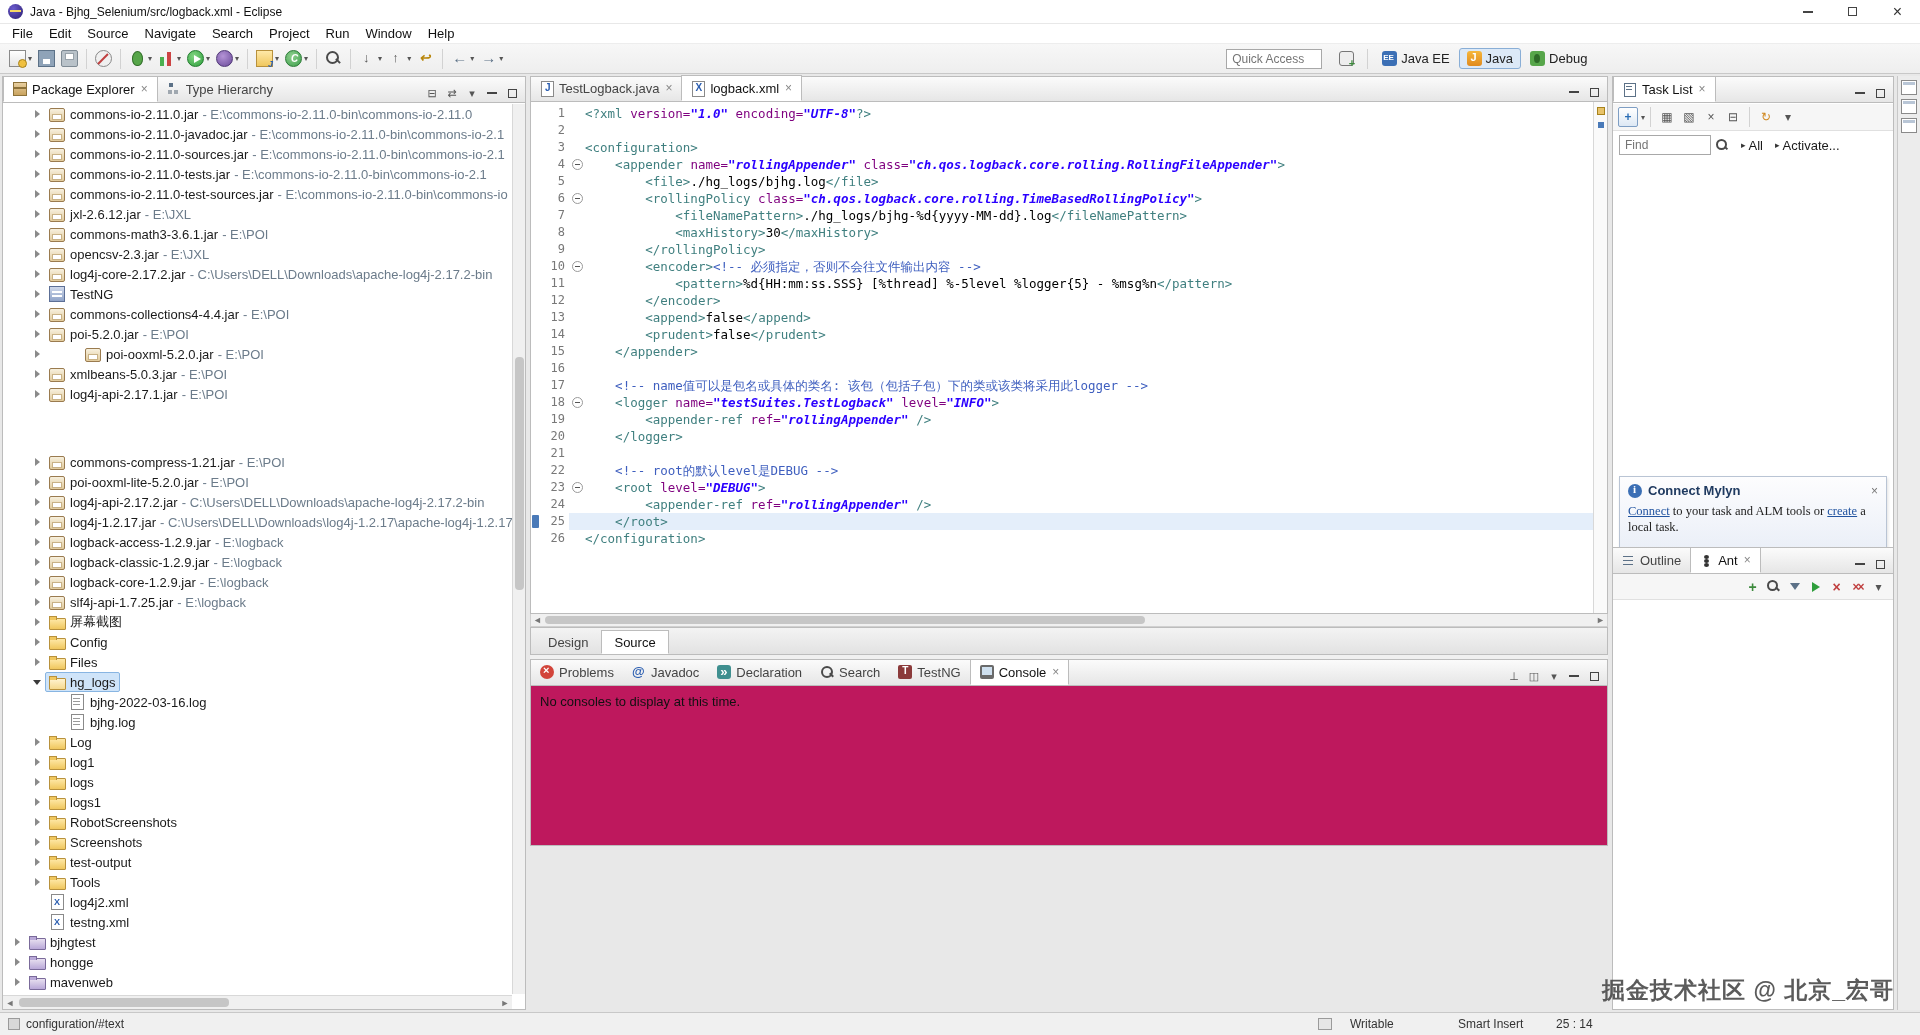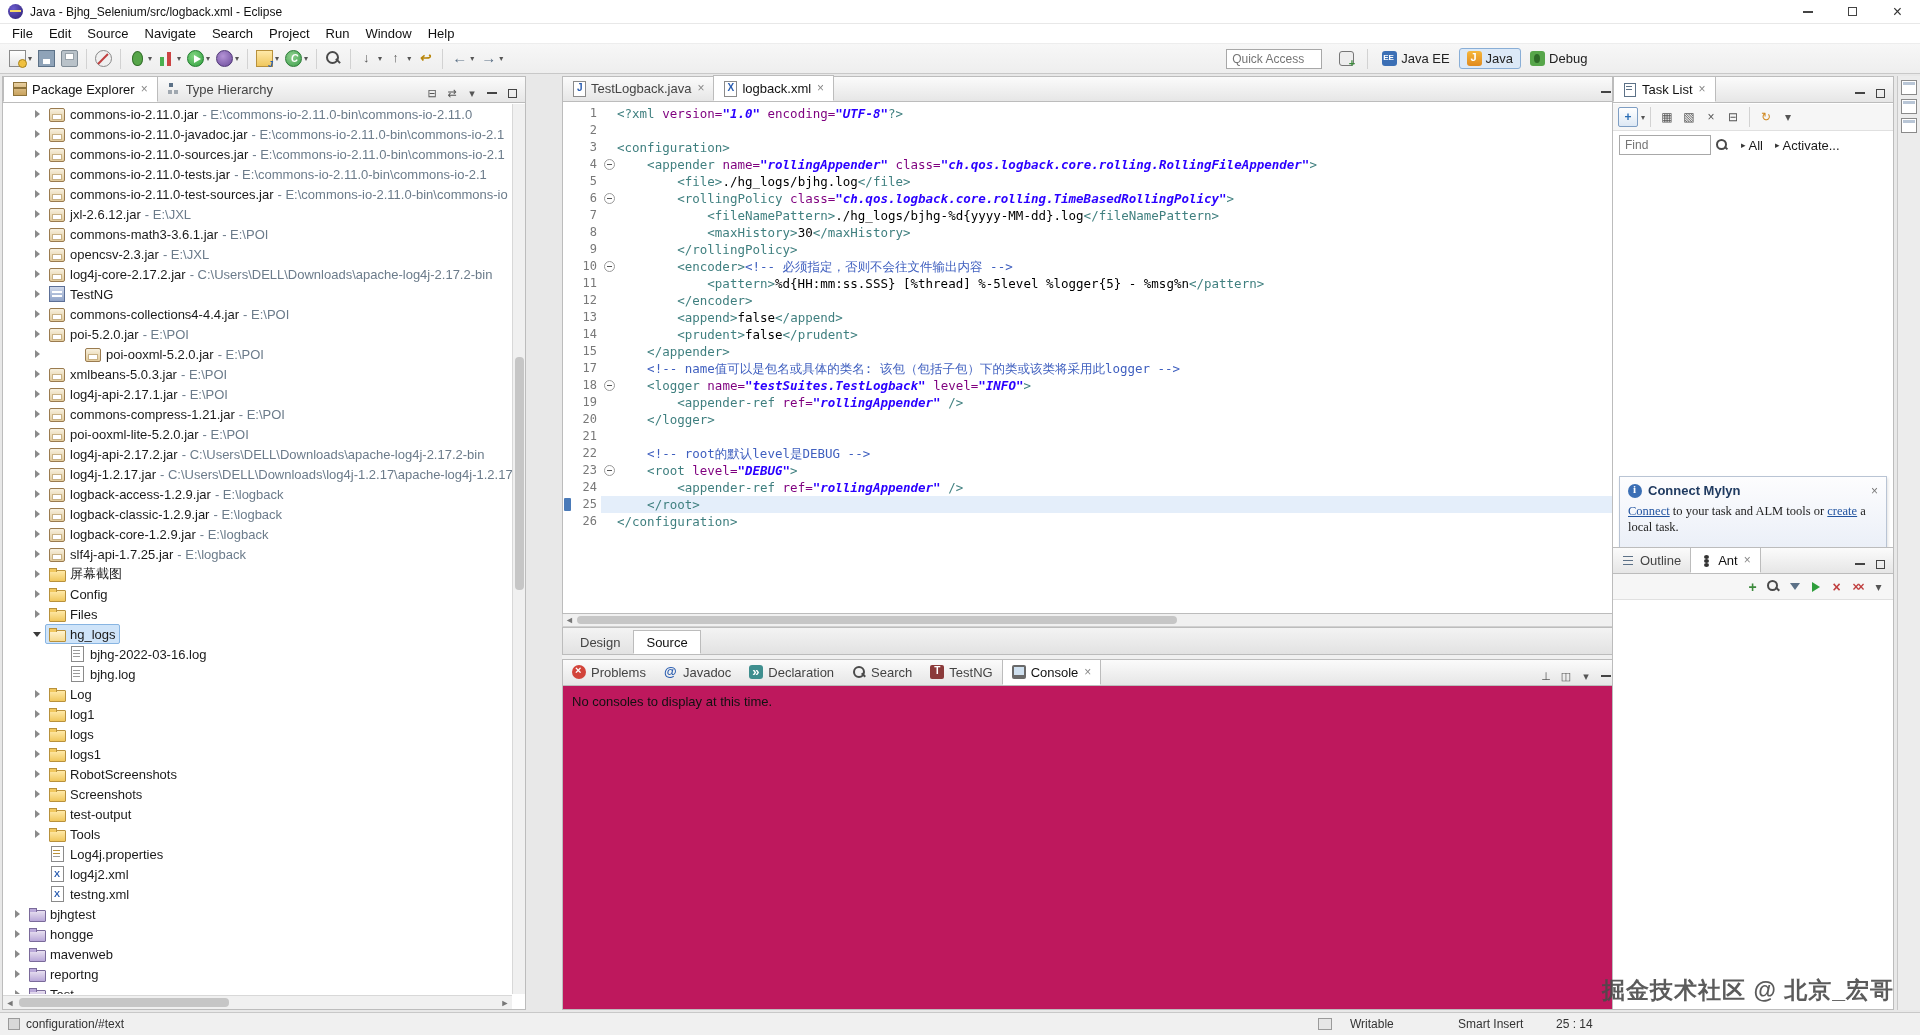--- a/index.html
+++ b/index.html
@@ -106,21 +106,21 @@
   .ti-page::after{content:'';position:absolute;left:4px;top:4px;width:7px;height:1px;background:#b8913c;box-shadow:0 3px 0 #b8913c,0 6px 0 #9a9a9a;}
   .tl{color:#1a1a1a;}
   .tp{color:#6b7b8a;margin-left:4px;}
   .vscroll{position:absolute;right:0;top:27px;bottom:15px;width:13px;background:#f0f0f0;border-left:1px solid #d8d8d8;}
   .vthumb{position:absolute;left:2px;width:9px;background:#c6c6c6;border-radius:4px;}
   .hscroll{position:absolute;left:0;right:13px;bottom:0;height:14px;background:#f0f0f0;border-top:1px solid #d8d8d8;}
   .hthumb{position:absolute;top:2px;height:9px;background:#c6c6c6;border-radius:4px;}
   .harrow{position:absolute;top:0;width:14px;height:14px;display:flex;align-items:center;justify-content:center;color:#777;font-size:9px;}
 
   
-  .center-panel{left:562px;top:76px;width:1078px;height:934px;background:#f0f0f0;border:none;}
+  .center-panel{left:530px;top:76px;width:1078px;height:770px;background:#f0f0f0;border:none;}
   .editor-tabs{position:absolute;left:0;right:0;top:0;height:26px;background:linear-gradient(#fbfbfb,#e6e6e6);border:1px solid #bcbcbc;border-bottom:1px solid #bcbcbc;display:flex;align-items:flex-end;}
   .fi{width:14px;height:15px;position:relative;display:inline-block;}
   .fi::before{content:'';position:absolute;left:1px;top:0;width:11px;height:14px;background:#fff;border:1px solid #8a8a8a;}
   .fi-java::after{content:'J';position:absolute;left:5px;top:1px;font-size:10px;font-weight:bold;color:#2a5db0;}
   .fi-xml::after{content:'X';position:absolute;left:4px;top:1px;font-size:10px;font-weight:bold;color:#2a5db0;}
   .editor-body{position:absolute;left:0;right:0;top:26px;height:512px;background:#fff;border:1px solid #bcbcbc;border-top:none;overflow:hidden;}
   .code-scroll{position:absolute;left:0;top:0;right:14px;bottom:0;overflow:hidden;padding-top:3px;}
   .cl{display:flex;height:17px;line-height:17px;font-family:"DejaVu Sans Mono",monospace;font-size:12.5px;white-space:pre;}
   .gm{width:10px;flex:none;position:relative;}
   .clmark{position:absolute;left:1px;top:2px;width:7px;height:13px;background:#4a7ab8;border-radius:1px;}
@@ -477,21 +477,21 @@
           </span>
         </div>
         <div class="tree-row" style="padding-left: 26px;">
           <span class="tw right"></span>
           <span class="rc">
             <span class="ti ti-jar"></span>
             <span class="tl">log4j-api-2.17.1.jar</span>
             <span class="tp">- E:\POI</span>
           </span>
         </div>
-        <div class="tree-row" style="padding-left: 26px;">
+        <div class="tree-row" style="padding-left: 26px; margin-top: 48px;">
           <span class="tw right"></span>
           <span class="rc">
             <span class="ti ti-jar"></span>
             <span class="tl">commons-compress-1.21.jar</span>
             <span class="tp">- E:\POI</span>
           </span>
         </div>
         <div class="tree-row" style="padding-left: 26px;">
           <span class="tw right"></span>
           <span class="rc">
@@ -637,27 +637,20 @@
           <span class="rc">
             <span class="ti ti-folder"></span>
             <span class="tl">test-output</span>
           </span>
         </div>
         <div class="tree-row" style="padding-left: 26px;">
           <span class="tw right"></span>
           <span class="rc">
             <span class="ti ti-folder"></span>
             <span class="tl">Tools</span>
-          </span>
-        </div>
-        <div class="tree-row" style="padding-left: 26px;">
-          <span class="tw none"></span>
-          <span class="rc">
-            <span class="ti ti-page"></span>
-            <span class="tl">Log4j.properties</span>
           </span>
         </div>
         <div class="tree-row" style="padding-left: 26px;">
           <span class="tw none"></span>
           <span class="rc">
             <span class="ti ti-xml"></span>
             <span class="tl">log4j2.xml</span>
           </span>
         </div>
         <div class="tree-row" style="padding-left: 26px;">
@@ -744,20 +737,21 @@
           <div class="cl"><span class="gm"></span><span class="ln">6</span><span class="fold"><i class="foldc"></i></span><span class="ct"><span class="sg-x">        </span><span class="sg-t">&lt;rollingPolicy </span><span class="sg-a">class=</span><span class="sg-v">"ch.qos.logback.core.rolling.TimeBasedRollingPolicy"</span><span class="sg-t">&gt;</span></span></div>
           <div class="cl"><span class="gm"></span><span class="ln">7</span><span class="fold"></span><span class="ct"><span class="sg-x">            </span><span class="sg-t">&lt;fileNamePattern&gt;</span><span class="sg-x">./hg_logs/bjhg-%d{yyyy-MM-dd}.log</span><span class="sg-t">&lt;/fileNamePattern&gt;</span></span></div>
           <div class="cl"><span class="gm"></span><span class="ln">8</span><span class="fold"></span><span class="ct"><span class="sg-x">            </span><span class="sg-t">&lt;maxHistory&gt;</span><span class="sg-x">30</span><span class="sg-t">&lt;/maxHistory&gt;</span></span></div>
           <div class="cl"><span class="gm"></span><span class="ln">9</span><span class="fold"></span><span class="ct"><span class="sg-x">        </span><span class="sg-t">&lt;/rollingPolicy&gt;</span></span></div>
           <div class="cl"><span class="gm"></span><span class="ln">10</span><span class="fold"><i class="foldc"></i></span><span class="ct"><span class="sg-x">        </span><span class="sg-t">&lt;encoder&gt;</span><span class="sg-c">&lt;!-- 必须指定，否则不会往文件输出内容 --&gt;</span></span></div>
           <div class="cl"><span class="gm"></span><span class="ln">11</span><span class="fold"></span><span class="ct"><span class="sg-x">            </span><span class="sg-t">&lt;pattern&gt;</span><span class="sg-x">%d{HH:mm:ss.SSS} [%thread] %-5level %logger{5} - %msg%n</span><span class="sg-t">&lt;/pattern&gt;</span></span></div>
           <div class="cl"><span class="gm"></span><span class="ln">12</span><span class="fold"></span><span class="ct"><span class="sg-x">        </span><span class="sg-t">&lt;/encoder&gt;</span></span></div>
           <div class="cl"><span class="gm"></span><span class="ln">13</span><span class="fold"></span><span class="ct"><span class="sg-x">        </span><span class="sg-t">&lt;append&gt;</span><span class="sg-x">false</span><span class="sg-t">&lt;/append&gt;</span></span></div>
           <div class="cl"><span class="gm"></span><span class="ln">14</span><span class="fold"></span><span class="ct"><span class="sg-x">        </span><span class="sg-t">&lt;prudent&gt;</span><span class="sg-x">false</span><span class="sg-t">&lt;/prudent&gt;</span></span></div>
           <div class="cl"><span class="gm"></span><span class="ln">15</span><span class="fold"></span><span class="ct"><span class="sg-x">    </span><span class="sg-t">&lt;/appender&gt;</span></span></div>
+          <div class="cl"><span class="gm"></span><span class="ln">16</span><span class="fold"></span><span class="ct"></span></div>
           <div class="cl"><span class="gm"></span><span class="ln">17</span><span class="fold"></span><span class="ct"><span class="sg-x">    </span><span class="sg-c">&lt;!-- name值可以是包名或具体的类名: 该包（包括子包）下的类或该类将采用此logger --&gt;</span></span></div>
           <div class="cl"><span class="gm"></span><span class="ln">18</span><span class="fold"><i class="foldc"></i></span><span class="ct"><span class="sg-x">    </span><span class="sg-t">&lt;logger </span><span class="sg-a">name=</span><span class="sg-v">"testSuites.TestLogback"</span><span class="sg-x"> </span><span class="sg-a">level=</span><span class="sg-v">"INFO"</span><span class="sg-t">&gt;</span></span></div>
           <div class="cl"><span class="gm"></span><span class="ln">19</span><span class="fold"></span><span class="ct"><span class="sg-x">        </span><span class="sg-t">&lt;appender-ref </span><span class="sg-a">ref=</span><span class="sg-v">"rollingAppender"</span><span class="sg-t"> /&gt;</span></span></div>
           <div class="cl"><span class="gm"></span><span class="ln">20</span><span class="fold"></span><span class="ct"><span class="sg-x">    </span><span class="sg-t">&lt;/logger&gt;</span></span></div>
           <div class="cl"><span class="gm"></span><span class="ln">21</span><span class="fold"></span><span class="ct"></span></div>
           <div class="cl"><span class="gm"></span><span class="ln">22</span><span class="fold"></span><span class="ct"><span class="sg-x">    </span><span class="sg-c">&lt;!-- root的默认level是DEBUG --&gt;</span></span></div>
           <div class="cl"><span class="gm"></span><span class="ln">23</span><span class="fold"><i class="foldc"></i></span><span class="ct"><span class="sg-x">    </span><span class="sg-t">&lt;root </span><span class="sg-a">level=</span><span class="sg-v">"DEBUG"</span><span class="sg-t">&gt;</span></span></div>
           <div class="cl"><span class="gm"></span><span class="ln">24</span><span class="fold"></span><span class="ct"><span class="sg-x">        </span><span class="sg-t">&lt;appender-ref </span><span class="sg-a">ref=</span><span class="sg-v">"rollingAppender"</span><span class="sg-t"> /&gt;</span></span></div>
           <div class="cl current"><span class="gm"><i class="clmark"></i></span><span class="ln">25</span><span class="fold"></span><span class="ct"><span class="sg-x">    </span><span class="sg-t">&lt;/root&gt;</span></span></div>
           <div class="cl"><span class="gm"></span><span class="ln">26</span><span class="fold"></span><span class="ct"><span class="sg-t">&lt;/configuration&gt;</span></span></div>

